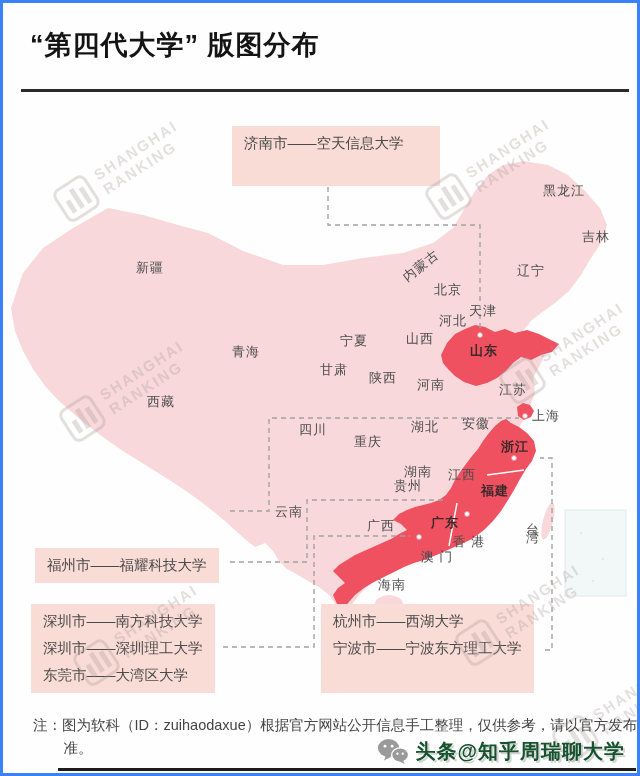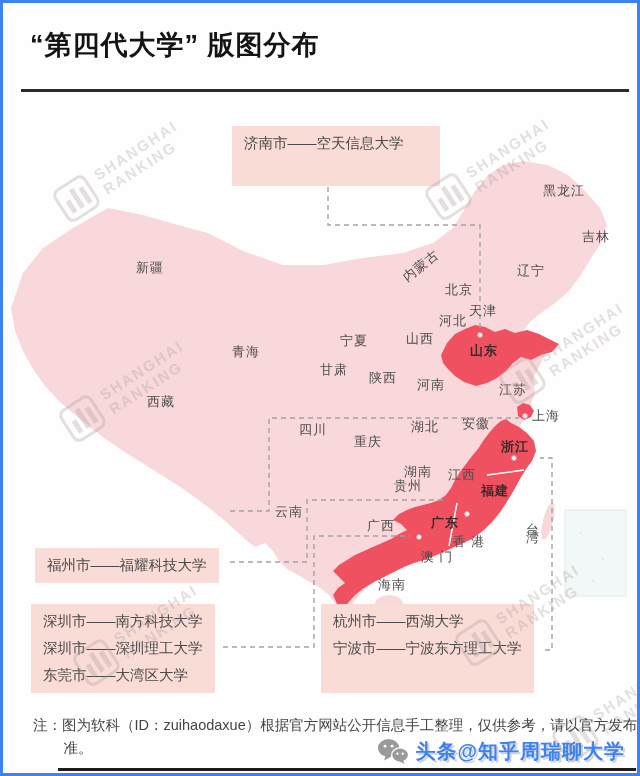--- a/index.html
+++ b/index.html
@@ -19,21 +19,21 @@
   .co-fz{left:32px;top:545px;height:27px;}
   .co-sz{left:28px;top:601px;height:81px;}
   .co-hz{left:318px;top:601px;height:81px;}
   .wm-layer{position:absolute;left:0;top:0;width:640px;height:776px;pointer-events:none;}
   .wm{position:absolute;display:flex;align-items:center;gap:9px;transform:rotate(-33deg);color:rgba(165,152,152,0.30);}
   .wm-logo{width:38px;height:38px;border:3px solid currentColor;border-radius:8px;display:flex;align-items:flex-end;justify-content:center;gap:4px;padding-bottom:5px;box-sizing:border-box;}
   .wm-logo i{display:block;width:5px;background:currentColor;}
   .wm-txt{font-size:15px;font-weight:800;letter-spacing:2px;line-height:17px;}
   .note{position:absolute;left:30px;top:711px;width:596px;font-size:14.5px;line-height:23px;color:#454545;padding-left:2.1em;text-indent:-2.1em;}
   .bottom-rule{position:absolute;left:55px;top:765px;width:578px;height:3px;background:#1d1d1d;}
-  .attrib{position:absolute;right:12px;top:735px;display:flex;align-items:center;gap:6px;color:#3b82f6;}
+  .attrib{position:absolute;right:12px;top:735px;display:flex;align-items:center;gap:6px;color:#14532d;}
   .attrib .attrib-text{font-size:20px;font-weight:700;letter-spacing:1px;text-shadow:2px 2px 0 rgba(160,160,160,0.45);white-space:nowrap;}
 </style>
 </head>
 <body>
 
 <div class="frame">
 
   <div class="title">“第四代大学” 版图分布</div>
   <div class="title-rule"></div>
 
@@ -85,21 +85,21 @@
       <path d="M542 647 L549 647 L549 455 L537 455"></path>
     </g>
   </svg>
 
   <div class="labels">
       <div class="prov" style="left: 561px; top: 188px;">黑龙江</div>
       <div class="prov" style="left: 553px; top: 234px; margin-left: 40px;">吉林</div>
       <div class="prov" style="left: 528px; top: 268px; text-align: center;">辽宁</div>
       <div class="prov" style="left: 418px; top: 263px; transform: translate(-50%, -50%) rotate(-38deg);">内蒙古</div>
       <div class="prov" style="left: 147px; top: 265px;">新疆</div>
-      <div class="prov" style="left: 456px; top: 287px;">北京</div>
+      <div class="prov" style="left: 445px; top: 287px;">北京</div>
       <div class="prov" style="left: 480px; top: 308px;">天津</div>
       <div class="prov" style="left: 450px; top: 318px;">河北</div>
       <div class="prov" style="left: 417px; top: 336px;">山西</div>
       <div class="prov" style="left: 351px; top: 338px;">宁夏</div>
       <div class="prov" style="left: 243px; top: 349px;">青海</div>
       <div class="prov" style="left: 331px; top: 367px;">甘肃</div>
       <div class="prov" style="left: 380px; top: 375px;">陕西</div>
       <div class="prov" style="left: 428px; top: 382px;">河南</div>
       <div class="prov red" style="left: 481px; top: 348px;">山东</div>
       <div class="prov" style="left: 510px; top: 387px;">江苏</div>

